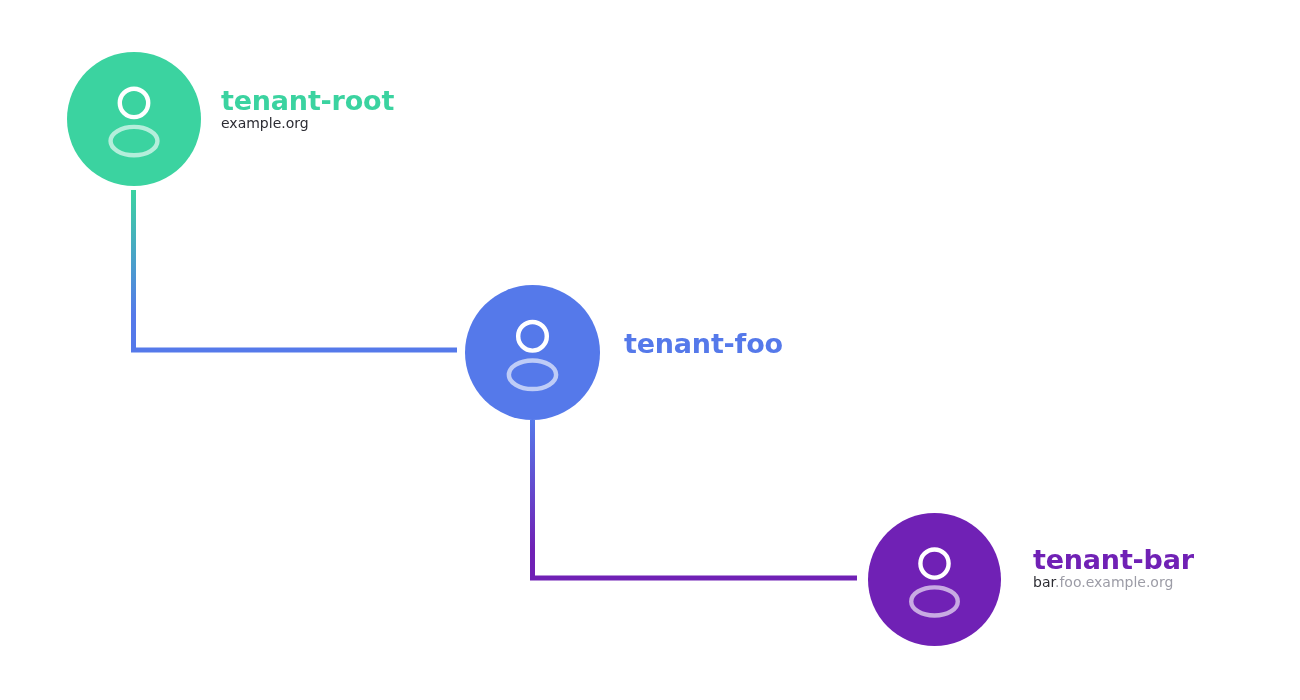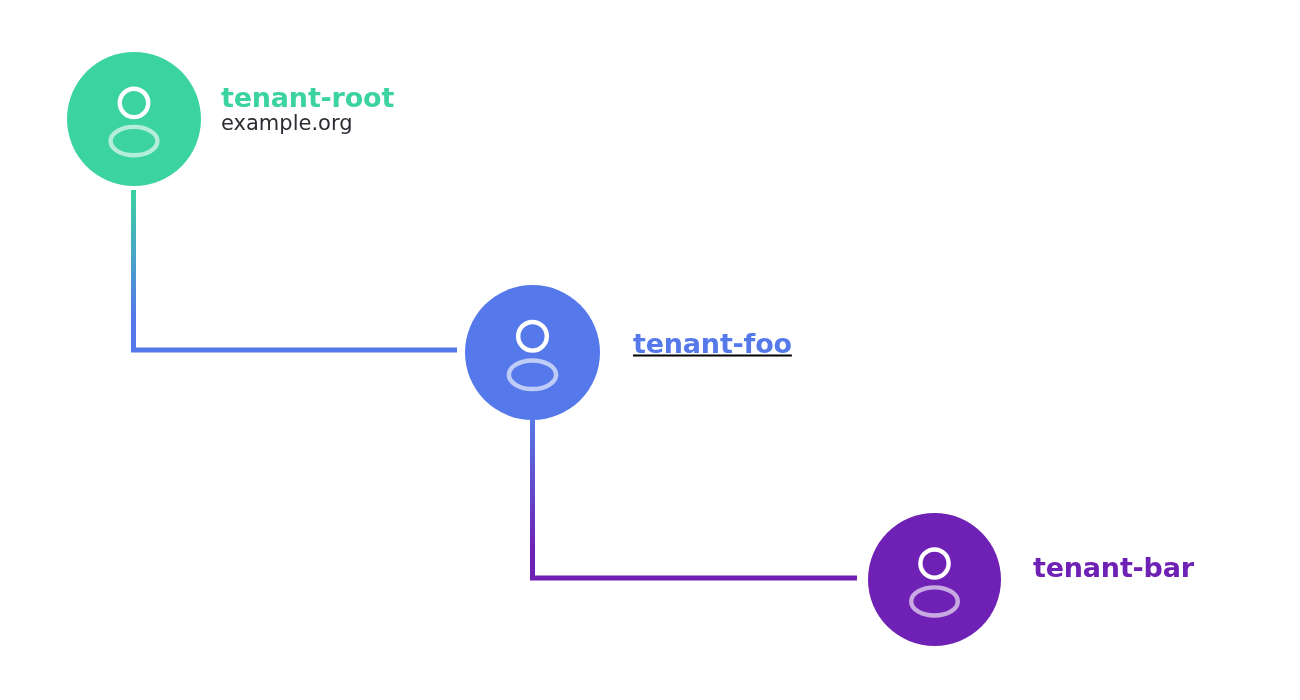--- a/index.html
+++ b/index.html
@@ -57,21 +57,21 @@
     justify-content: center;
   }
   .node-title {
     font-weight: bold;
     font-size: 27px;
     letter-spacing: -0.2px;
     line-height: 1.1;
     white-space: nowrap;
   }
   .node-domain {
-    font-size: 21px;
+    font-size: 14px;
     line-height: 1.1;
     white-space: nowrap;
     color: #9c9ca6;
   }
   .domain-self {
     color: #2c2c33;
   }
   .domain-parent {
     color: #9c9ca6;
   }
@@ -117,31 +117,34 @@
   </div>
 
   <div class="node" id="node-1" style="left: 465px; top: 285px; height: 135px;">
     <div class="avatar" id="avatar-1" style="width: 135px; height: 135px;">
       <svg viewBox="0 0 100 100" xmlns="http://www.w3.org/2000/svg">
         <circle cx="50" cy="50" r="50" fill="#5579ea"></circle>
         <circle cx="50" cy="38" r="10.6" fill="none" stroke="#ffffff" stroke-width="3.3"></circle>
         <ellipse cx="50" cy="66.5" rx="17.5" ry="10.6" fill="none" stroke="rgba(255,255,255,0.62)" stroke-width="3.3"></ellipse>
       </svg>
     </div>
-    <div class="node-text" style="margin-left: 33px; transform: translateY(-9.5px); text-decoration: underline;">
+    <div class="node-text" style="margin-left: 24px; transform: translateY(-9.5px);">
       <div class="node-title" id="title-1" style="color: rgb(85, 121, 234);">tenant-foo</div>
     </div>
   </div>
 
   <div class="node" id="node-2" style="left: 868px; top: 513px; height: 133px;">
     <div class="avatar" id="avatar-2" style="width: 133px; height: 133px;">
       <svg viewBox="0 0 100 100" xmlns="http://www.w3.org/2000/svg">
         <circle cx="50" cy="50" r="50" fill="#7021b5"></circle>
         <circle cx="50" cy="38" r="10.6" fill="none" stroke="#ffffff" stroke-width="3.3"></circle>
         <ellipse cx="50" cy="66.5" rx="17.5" ry="10.6" fill="none" stroke="rgba(255,255,255,0.62)" stroke-width="3.3"></ellipse>
       </svg>
     </div>
     <div class="node-text" style="margin-left: 32px; transform: translateY(-12.5px);">
       <div class="node-title" id="title-2" style="color: rgb(112, 33, 181);">tenant-bar</div>
+      <div class="node-domain">
+        <span class="domain-self">bar</span><span class="domain-parent">.foo.example.org</span>
+      </div>
     </div>
   </div>
 
 </div>
 
 </body></html>

